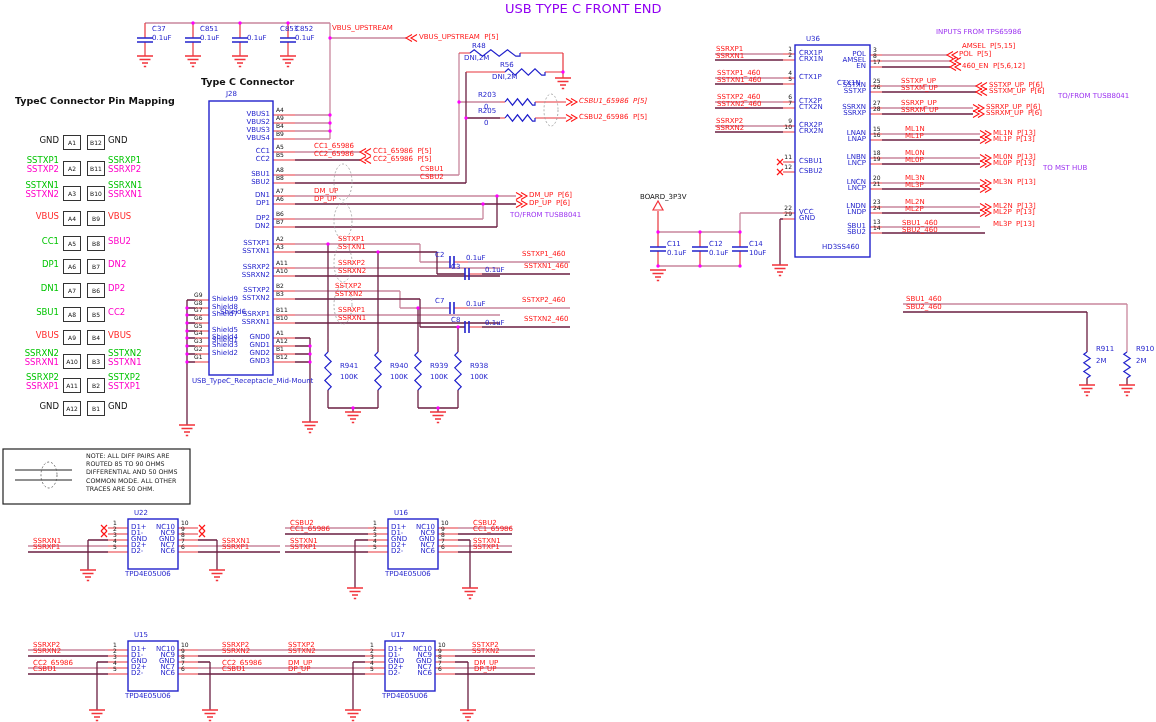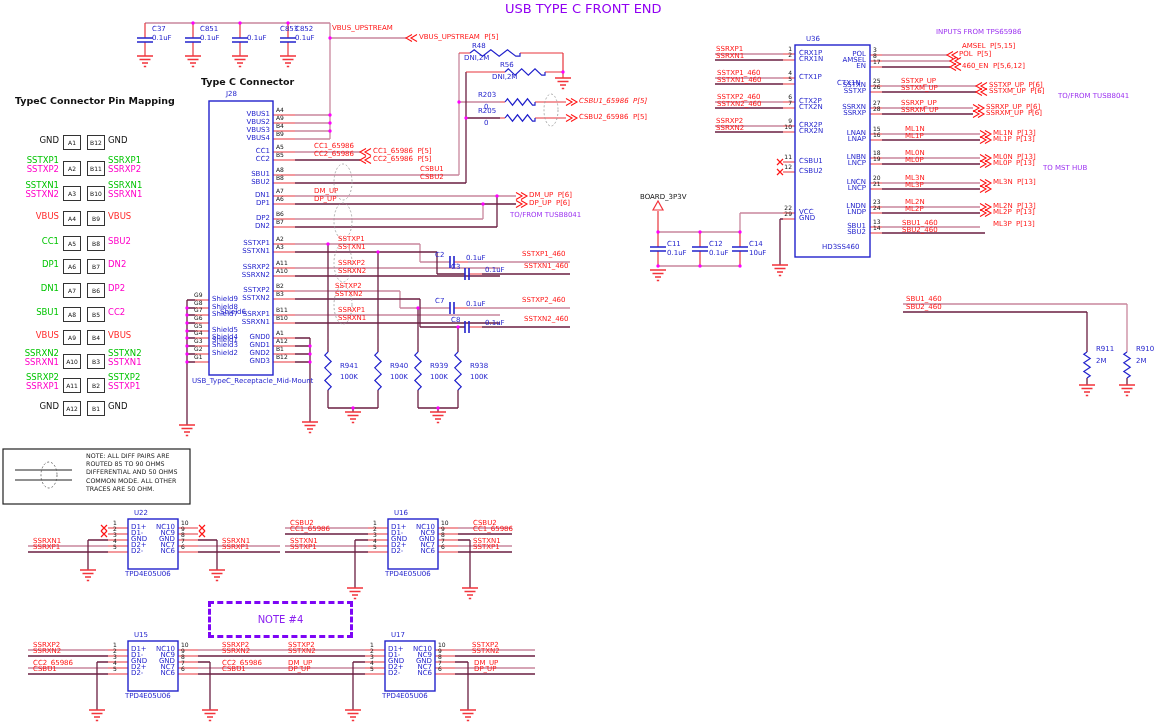--- a/index.html
+++ b/index.html
@@ -79,21 +79,20 @@
       <ellipse cx="343" cy="182" rx="9" ry="18" fill="none" stroke="#999" stroke-width="0.8" stroke-dasharray="2,2"></ellipse>
       <ellipse cx="343" cy="221" rx="9" ry="18" fill="none" stroke="#999" stroke-width="0.8" stroke-dasharray="2,2"></ellipse>
       <ellipse cx="343" cy="263" rx="9" ry="19" fill="none" stroke="#999" stroke-width="0.8" stroke-dasharray="2,2"></ellipse>
       <ellipse cx="343" cy="305" rx="9" ry="19" fill="none" stroke="#999" stroke-width="0.8" stroke-dasharray="2,2"></ellipse>
       <ellipse cx="551" cy="110" rx="7" ry="16" fill="none" stroke="#999" stroke-width="0.8" stroke-dasharray="2,2"></ellipse>
       <rect x="3" y="449" width="187" height="55" fill="none" stroke="#222" stroke-width="1.2"></rect>
       <path d="M15,470 H72 M15,480 H72" stroke="#222" fill="none" stroke-width="1"></path>
       <ellipse cx="49" cy="475" rx="8" ry="13" fill="none" stroke="#555" stroke-width="0.8" stroke-dasharray="2,2"></ellipse>
     </svg>
   <div class="title">USB TYPE C FRONT END</div>
-  <div class="pnote" style="left:208px;top:601px;width:139px;height:31px">NOTE #4</div>
   <div class="impnote">NOTE: ALL DIFF PAIRS ARE
 ROUTED 85 TO 90 OHMS
 DIFFERENTIAL AND 50 OHMS
 COMMON MODE. ALL OTHER
 TRACES ARE 50 OHM.</div>
   <div id="labels">
       <div class="lbl bl" style="left: 152px; top: 26px;">C37</div>
       <div class="lbl bl" style="left: 152px; top: 35px;">0.1uF</div>
       <div class="lbl bl" style="left: 200px; top: 26px;">C851</div>
       <div class="lbl bl" style="left: 200px; top: 35px;">0.1uF</div>

